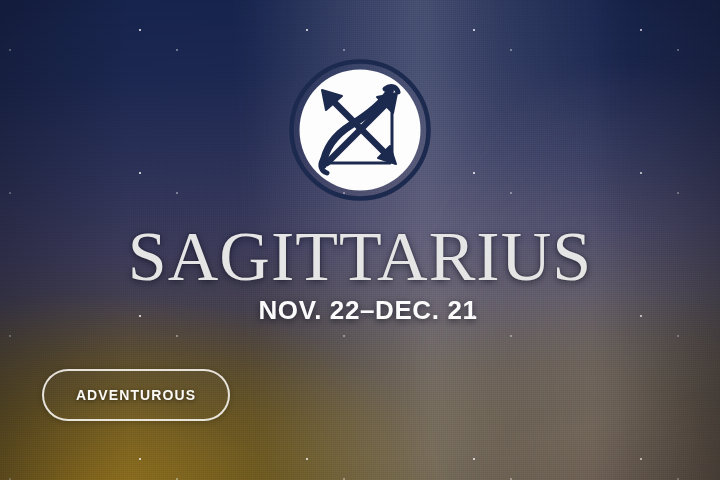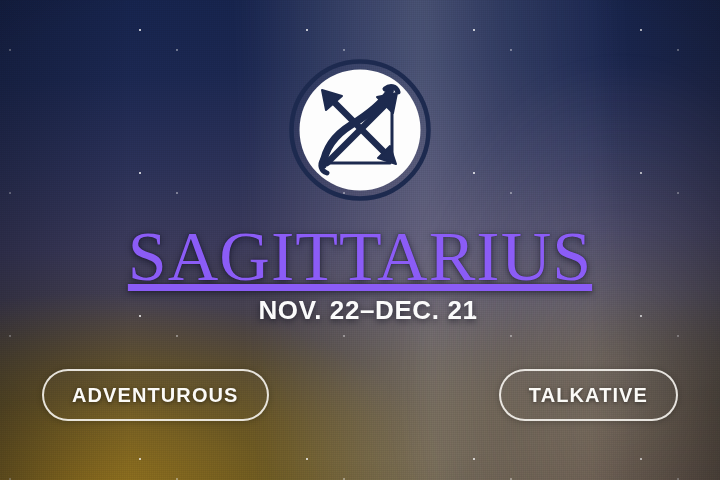--- a/index.html
+++ b/index.html
@@ -113,24 +113,23 @@
   #emblem svg { display: block; width: 142px; height: 142px; }
 
   
   #sign-name {
     position: absolute;
     left: 0; right: 0; top: 222px;
     text-align: center;
     font-family: "Liberation Serif", serif;
     font-size: 70px;
     line-height: 1;
-    color: #8b5cf6;
+    color: #e5e5e5;
     letter-spacing: 1px;
     text-shadow: 0 2px 7px rgba(8,10,24,0.55), 0 0 2px rgba(0,0,0,0.35);
-    text-decoration: underline;
   }
   #date-range {
     position: absolute;
     left: 0; right: 0; top: 297px;
     text-align: center;
     font-family: "Liberation Sans", sans-serif;
     font-weight: bold;
     font-size: 26px;
     line-height: 1;
     color: #fbfbfb;
@@ -156,21 +155,21 @@
     display: flex;
     align-items: center;
     justify-content: center;
     padding: 0 28px;
     background: rgba(255,255,255,0.015);
     box-shadow: 0 1px 6px rgba(0,0,0,0.22);
   }
   .pill span {
     font-family: "Liberation Sans", sans-serif;
     font-weight: bold;
-    font-size: 20px;
+    font-size: 14px;
     letter-spacing: 1.1px;
     color: #fbfaf7;
     white-space: nowrap;
     text-shadow: 0 1px 4px rgba(0,0,0,0.5);
   }
   .pill-0 { min-width: 188px; }
   .pill-1 { min-width: 197px; }
   .pill-2 { min-width: 167px; }
 </style>
 </head>
@@ -217,18 +216,15 @@
   </div>
 
   <div id="sign-name">SAGITTARIUS</div>
 
   <div id="date-range">NOV. 22–DEC. 21</div>
 
   <div id="traits">
     <div class="pill pill-0">
       <span>ADVENTUROUS</span>
     </div>
-    <div class="pill pill-2">
-      <span>TALKATIVE</span>
-    </div>
   </div>
 
 </div>
 
 </body></html>

